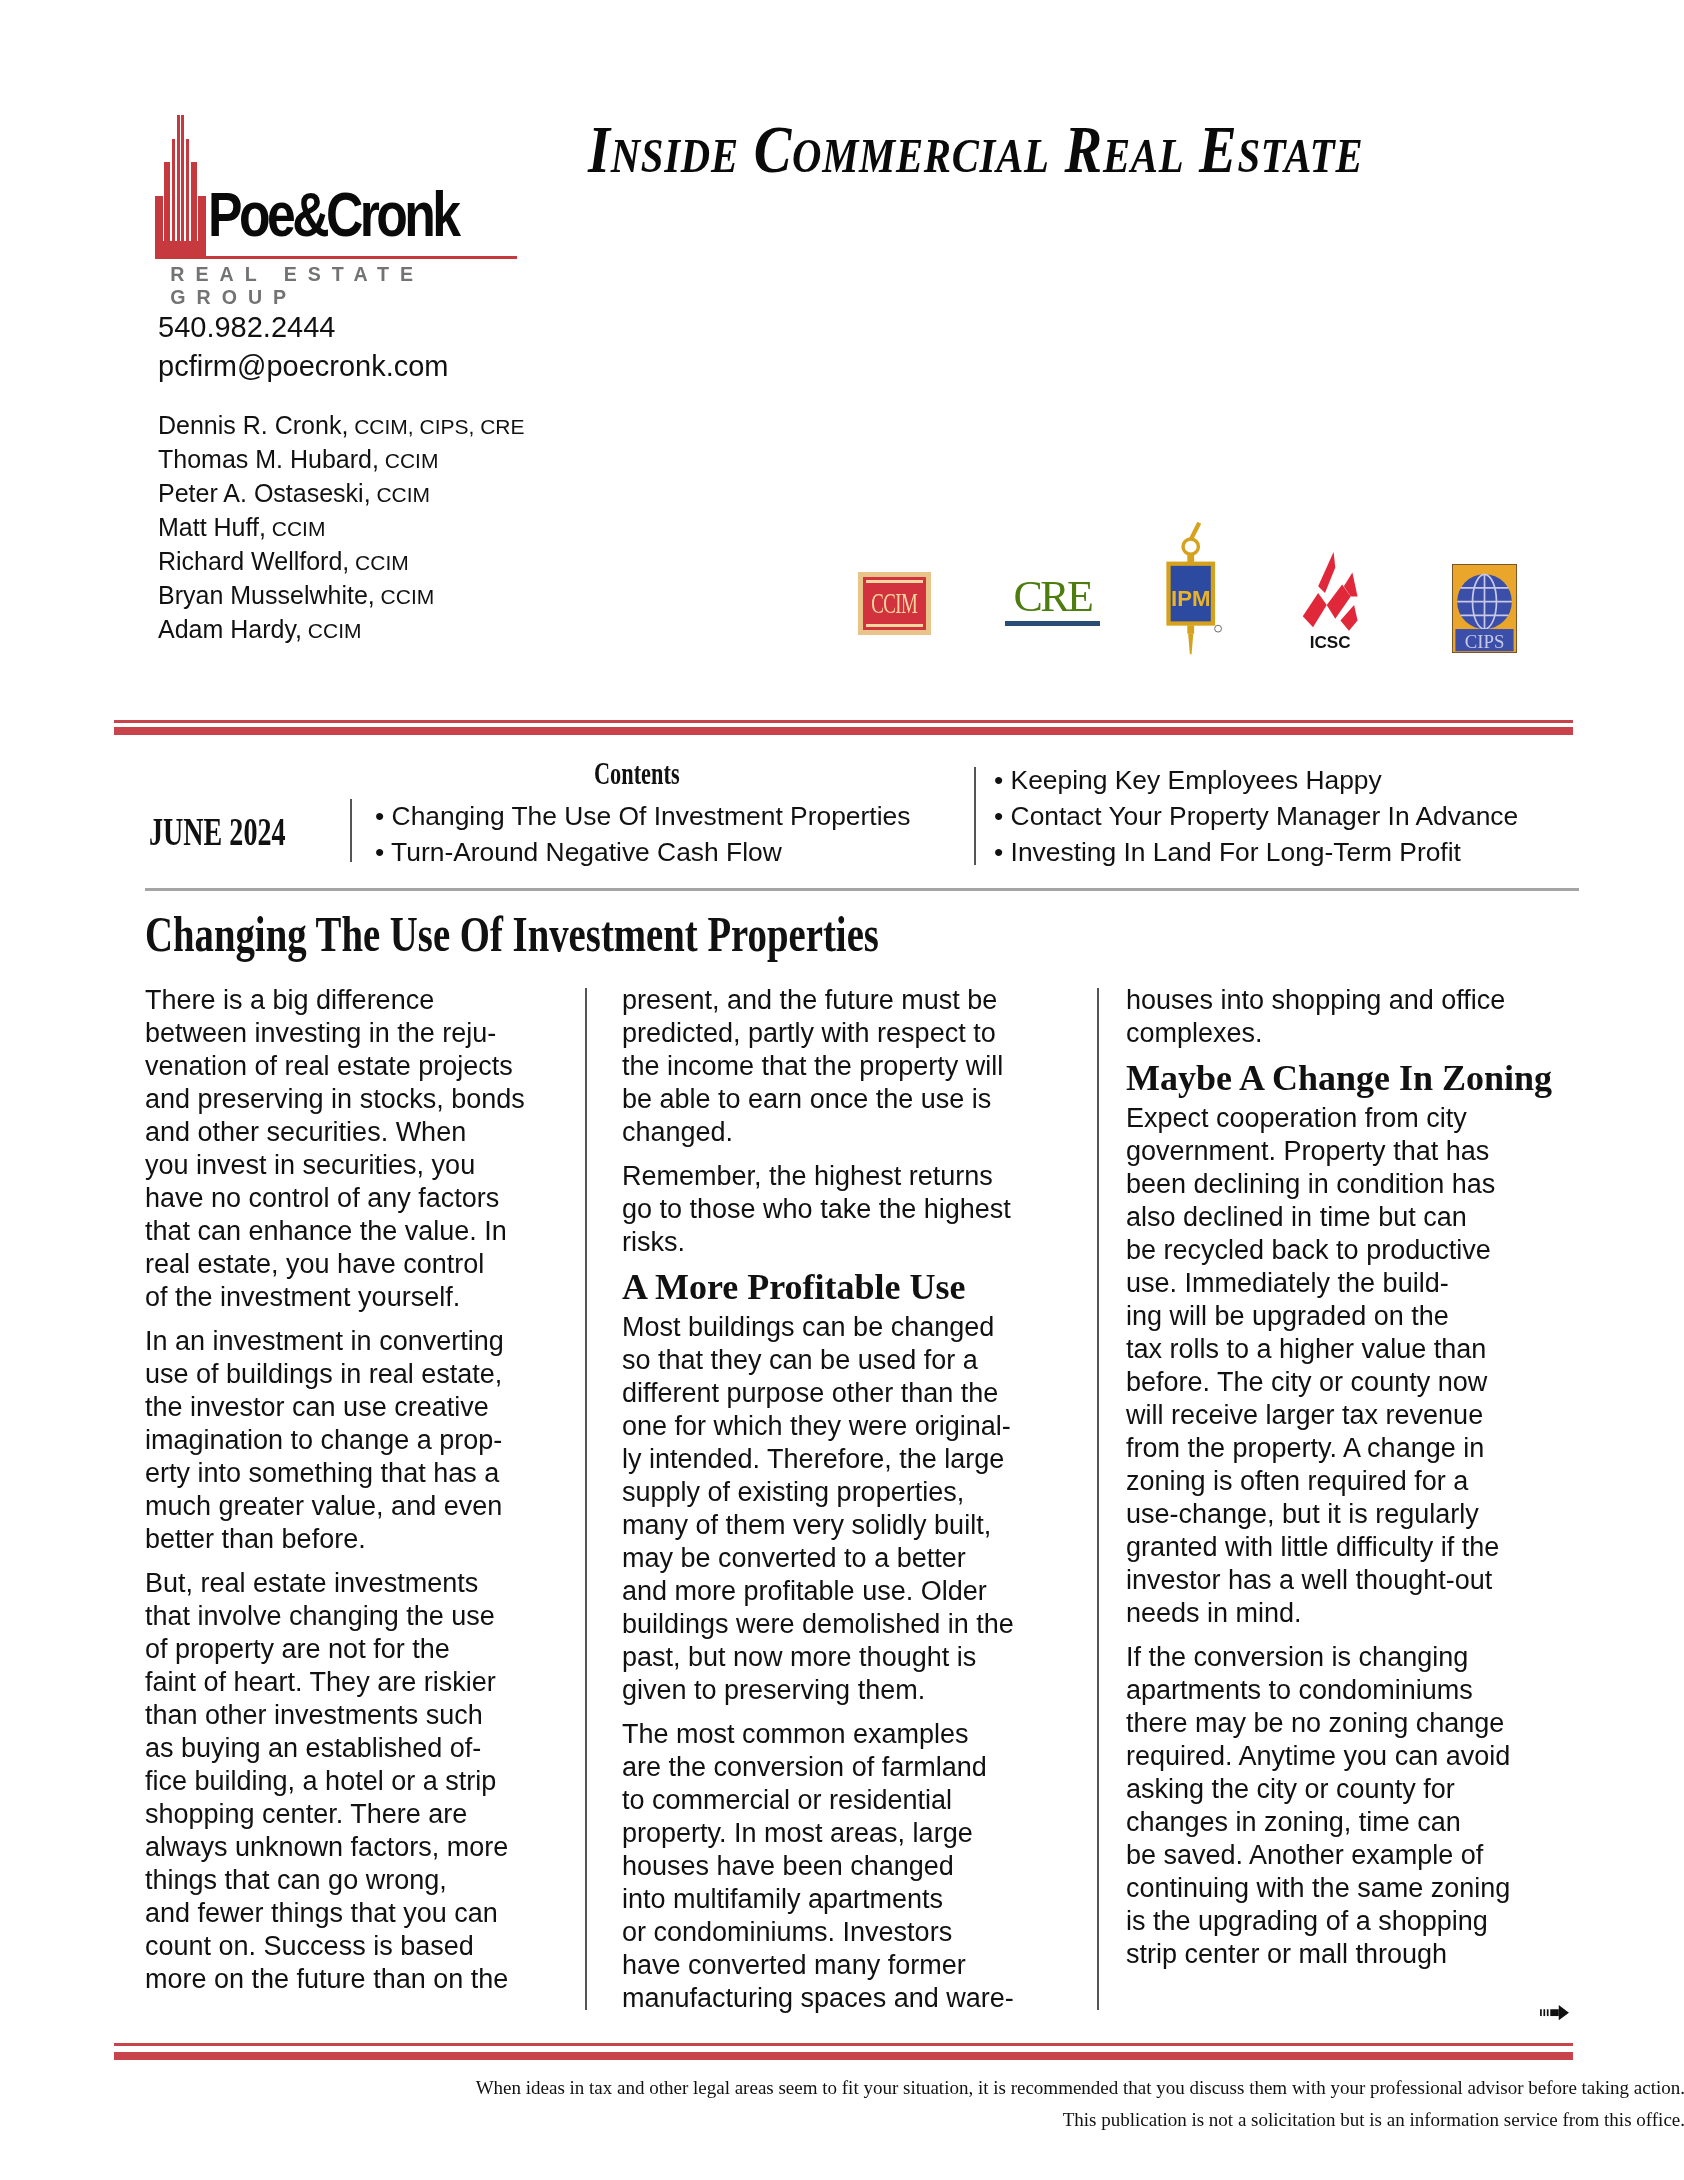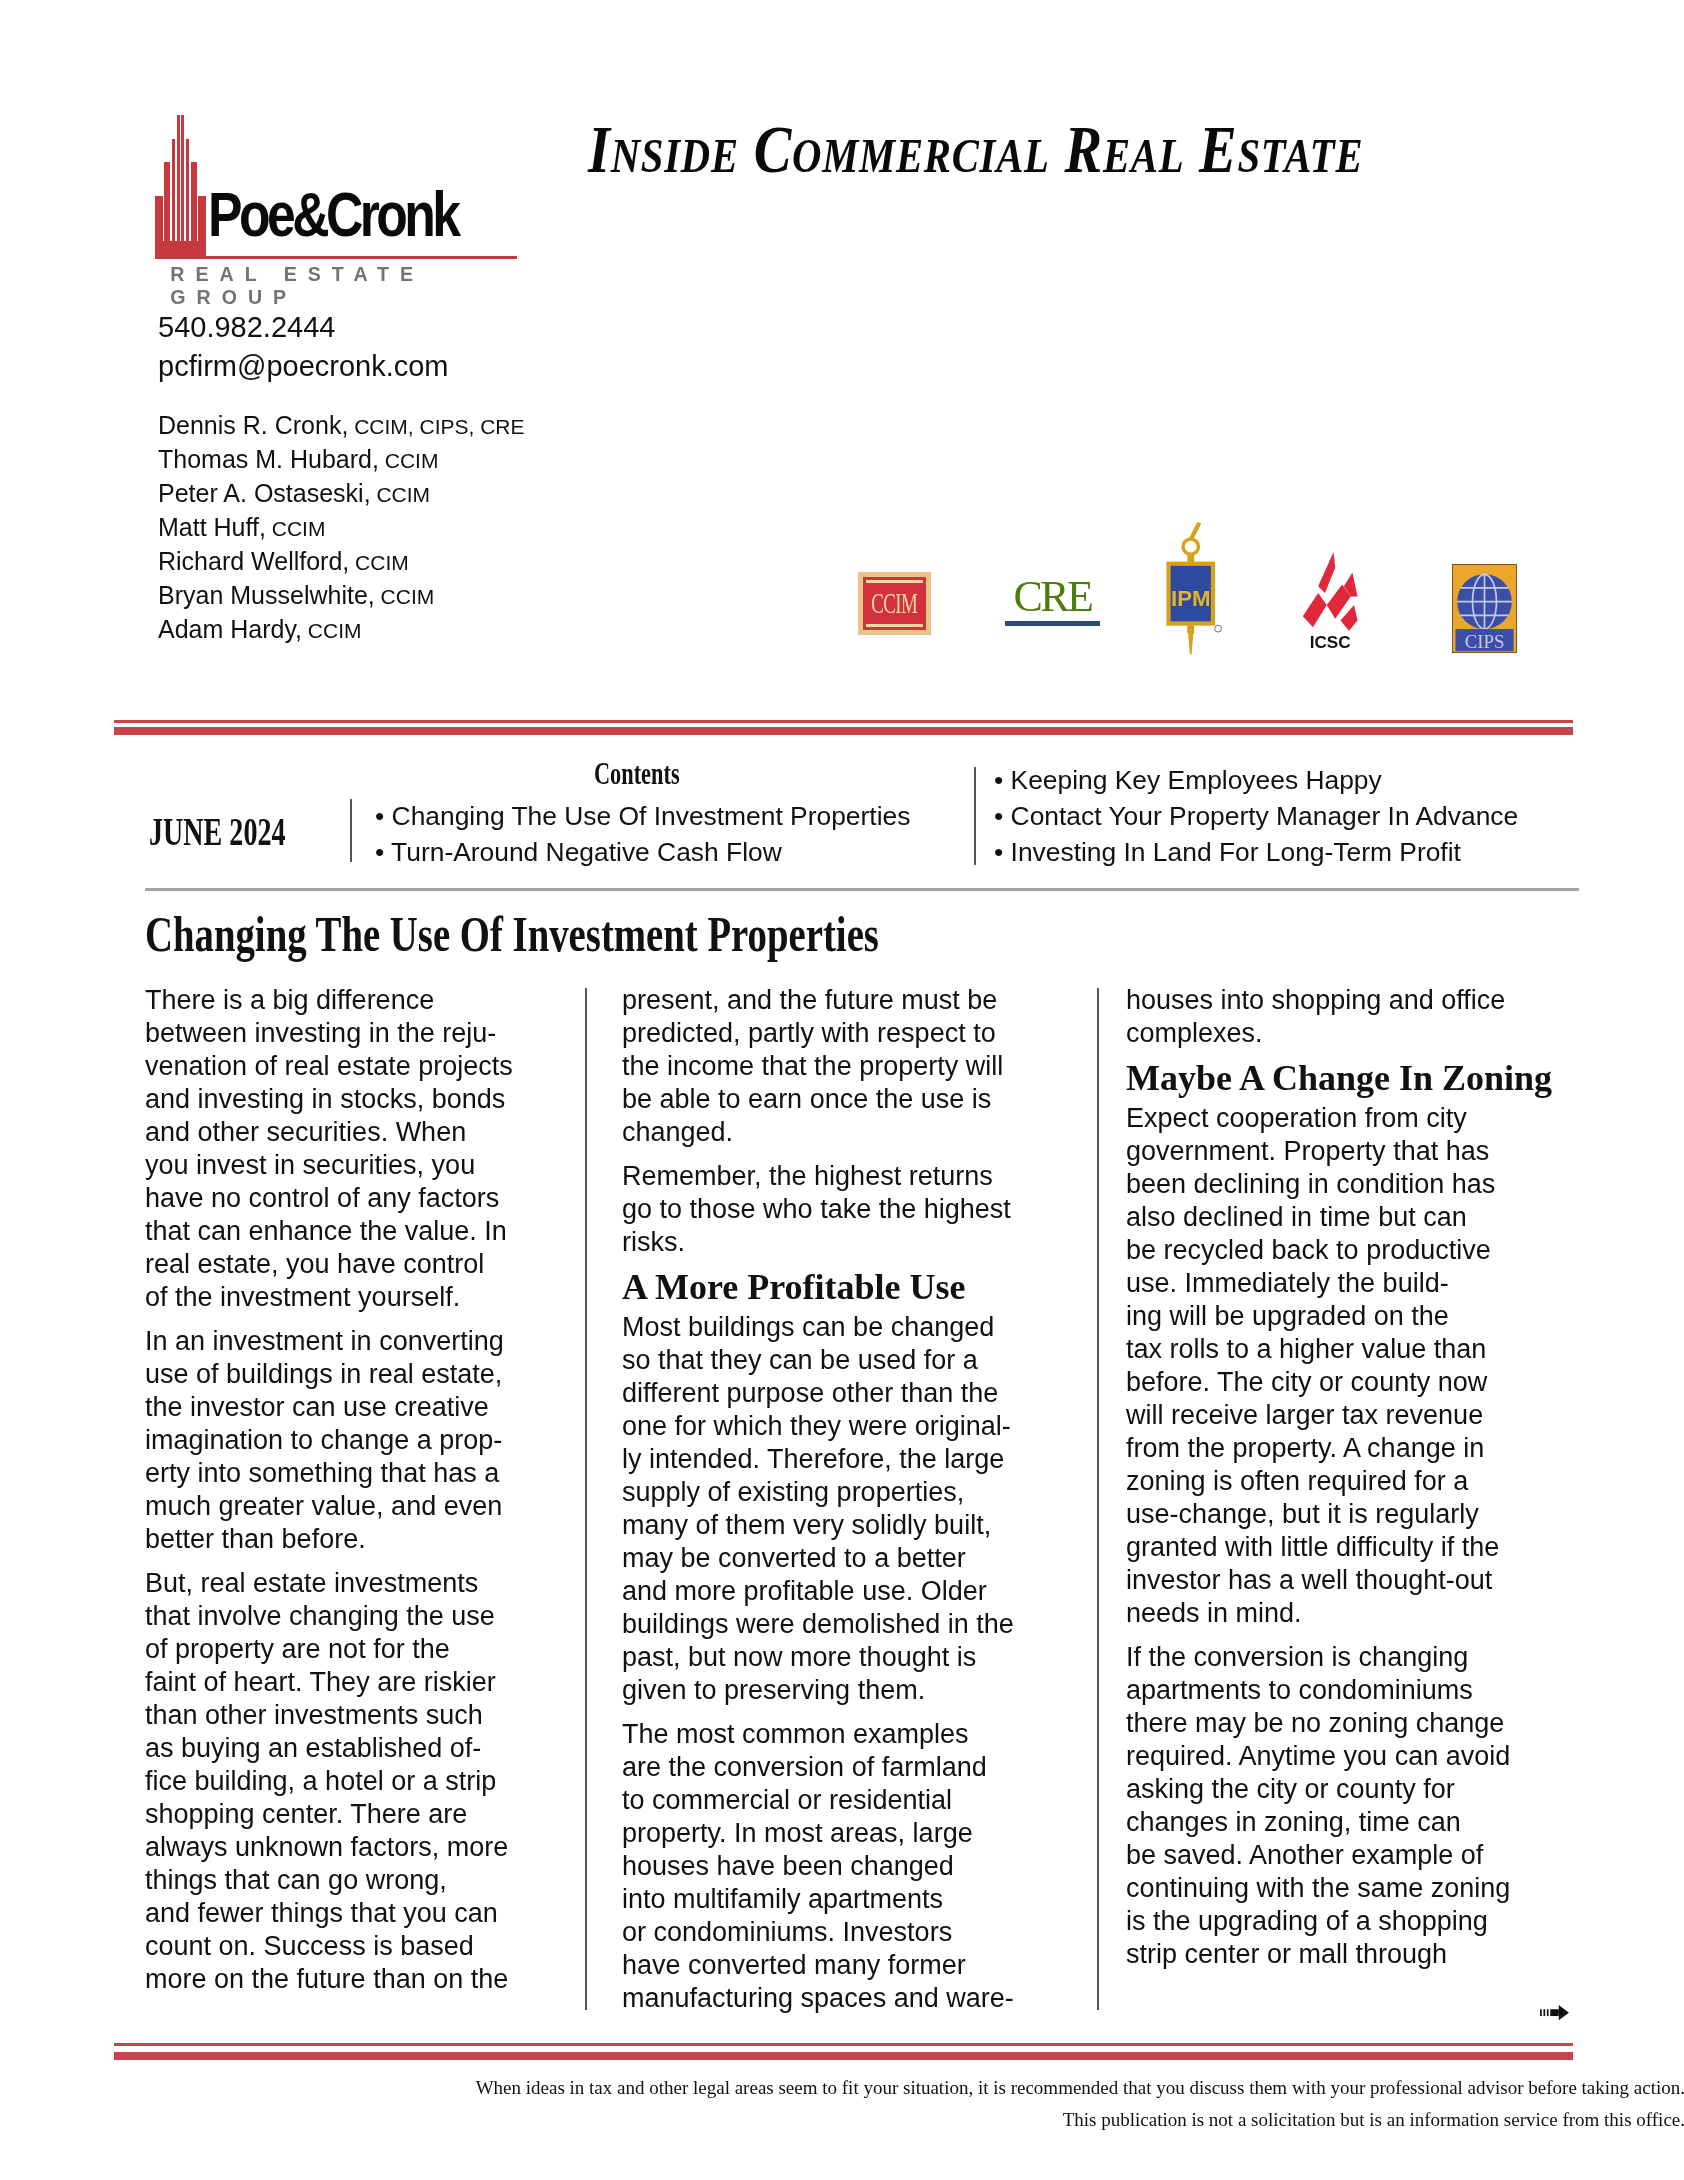--- a/index.html
+++ b/index.html
@@ -164,21 +164,21 @@
 </div>
 <div class="grey-rule"></div>
 
 <div id="headline" class="abs">Changing The Use Of Investment Properties</div>
 
 <div id="col1" class="col">
   <p>
     <span class="ln">There is a big difference</span>
       <span class="ln">between investing in the reju-</span>
       <span class="ln">venation of real estate projects</span>
-      <span class="ln">and investing in stocks, bonds</span>
+      <span class="ln">and preserving in stocks, bonds</span>
       <span class="ln">and other securities. When</span>
       <span class="ln">you invest in securities, you</span>
       <span class="ln">have no control of any factors</span>
       <span class="ln">that can enhance the value. In</span>
       <span class="ln">real estate, you have control</span>
       <span class="ln">of the investment yourself.</span>
   </p>
   <p>
     <span class="ln">In an investment in converting</span>
       <span class="ln">use of buildings in real estate,</span>

